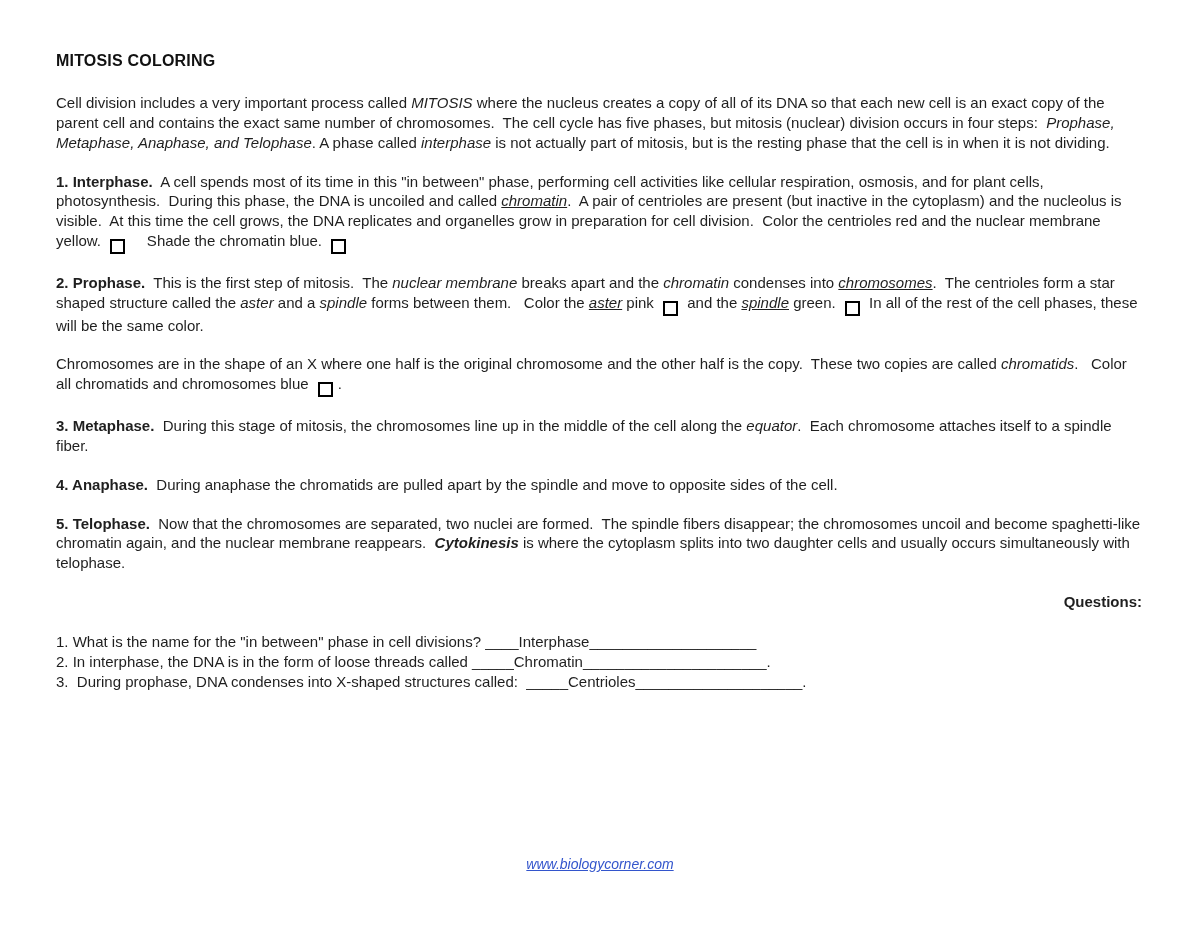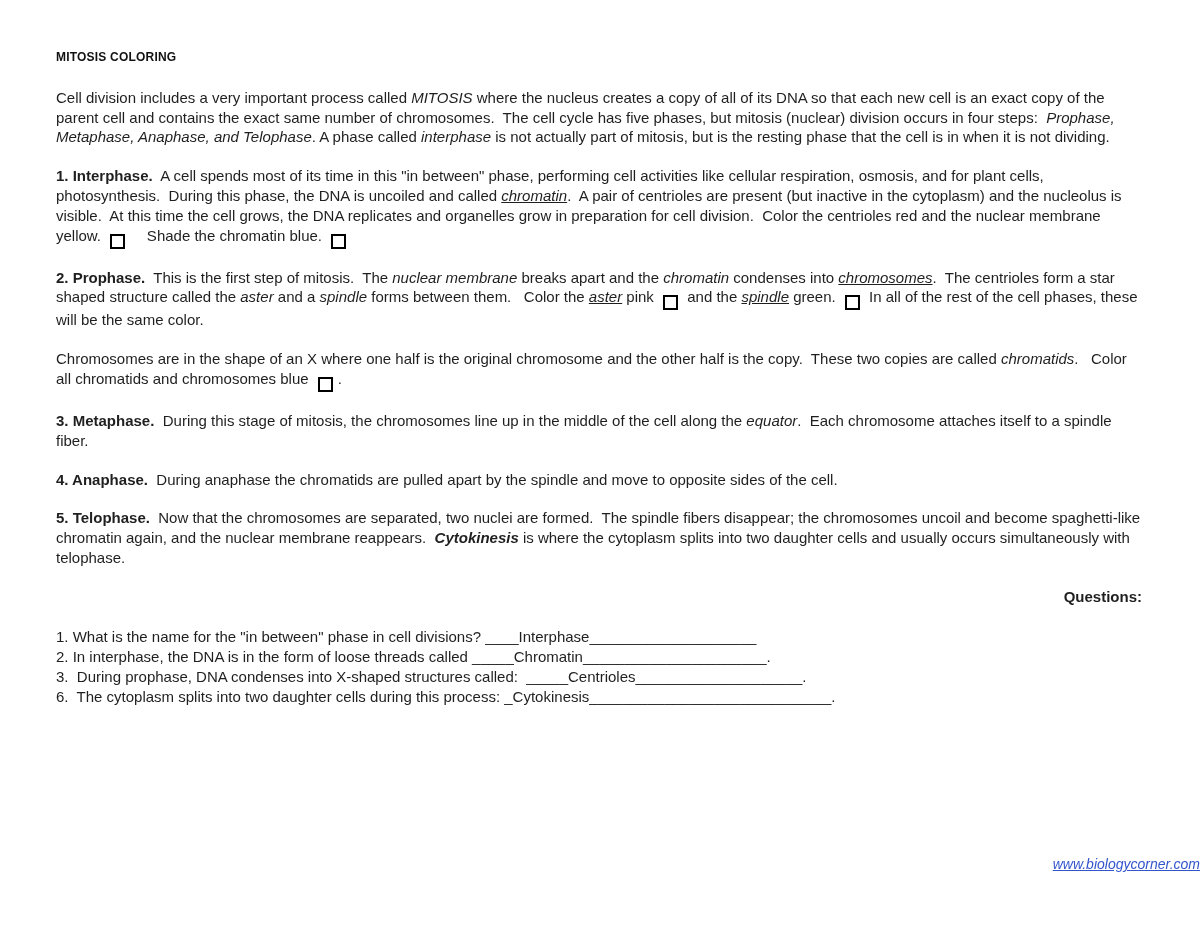--- a/index.html
+++ b/index.html
@@ -11,21 +11,21 @@
     font-family: "Liberation Sans", sans-serif;
     color: #1f1f1f;
     overflow: hidden;
   }
   .content {
     padding: 50px 58px 0 56px;
     font-size: 15px;
     line-height: 1.32;
   }
   .doc-title {
-    font-size: 12px;
+    font-size: 16px;
     font-weight: bold;
     margin: 0 0 22px 0;
     letter-spacing: 0.2px;
     color: #111111;
   }
   .para {
     margin: 0 0 19px 0;
     white-space: pre-wrap;
   }
   .q-heading {
@@ -51,21 +51,21 @@
     height: 11px;
     border: 2px solid #000000;
     vertical-align: -8px;
     margin: 0 5px;
   }
   .footer {
     position: absolute;
     top: 856px;
     left: 0;
     right: 0;
-    text-align: right;
+    text-align: center;
     font-size: 14px;
   }
   .footer-link {
     color: #3355cc;
     font-style: italic;
     text-decoration: underline;
     cursor: pointer;
   }
 </style>
 </head>
@@ -89,21 +89,20 @@
     <p class="para"><span class="b">4. Anaphase.</span><span>  During anaphase the chromatids are pulled apart by the spindle and move to opposite sides of the cell.</span></p>
 
     <p class="para"><span class="b">5. Telophase.</span><span>  Now that the chromosomes are separated, two nuclei are formed.  The spindle fibers disappear; the chromosomes uncoil and become spaghetti-like chromatin again, and the nuclear membrane reappears.  </span><span class="bi">Cytokinesis</span><span> is where the cytoplasm splits into two daughter cells and usually occurs simultaneously with telophase.</span></p>
 
     <div class="q-heading">Questions:</div>
 
     <div class="q-list">
         <div class="q-line">1. What is the name for the "in between" phase in cell divisions? ____Interphase____________________</div>
         <div class="q-line">2. In interphase, the DNA is in the form of loose threads called _____Chromatin______________________.</div>
         <div class="q-line">3.  During prophase, DNA condenses into X-shaped structures called:  _____Centrioles____________________.</div>
-        <div class="q-line">6.  The cytoplasm splits into two daughter cells during this process: _Cytokinesis_____________________________.</div>
       </div>
 
   </div>
 
   <div class="footer">
     <span class="footer-link">www.biologycorner.com</span>
   </div>
 </div>
 
 </body></html>

